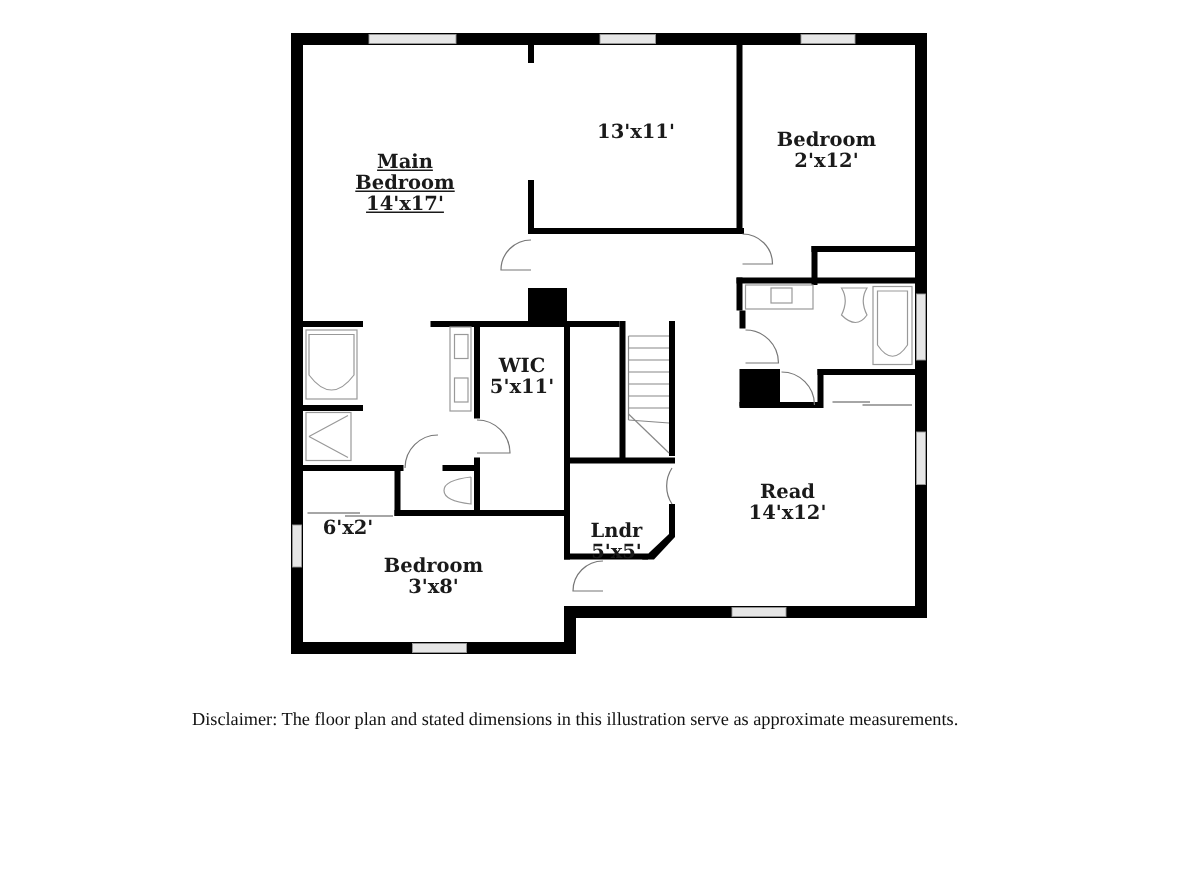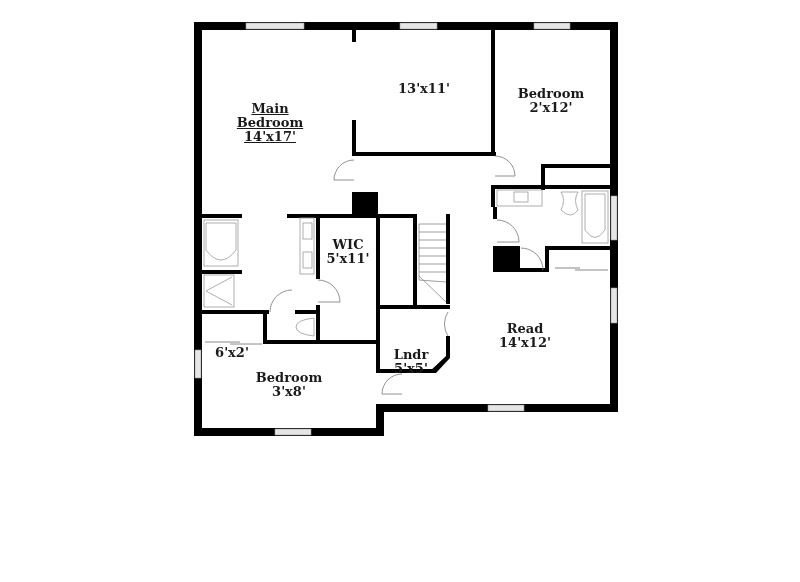--- a/index.html
+++ b/index.html
@@ -161,13 +161,14 @@
   <span>Read</span>
   <span>14'x12'</span>
 </div>
 
 <div class="room-label" style="left:289px; top:371px;">
   <span>Bedroom</span>
   <span>3'x8'</span>
 </div>
 
 <div id="disclaimer">
+  <div>Disclaimer: The floor plan and stated dimensions in this illustration serve as approximate measurements.</div>
 </div>
 
 </body></html>

